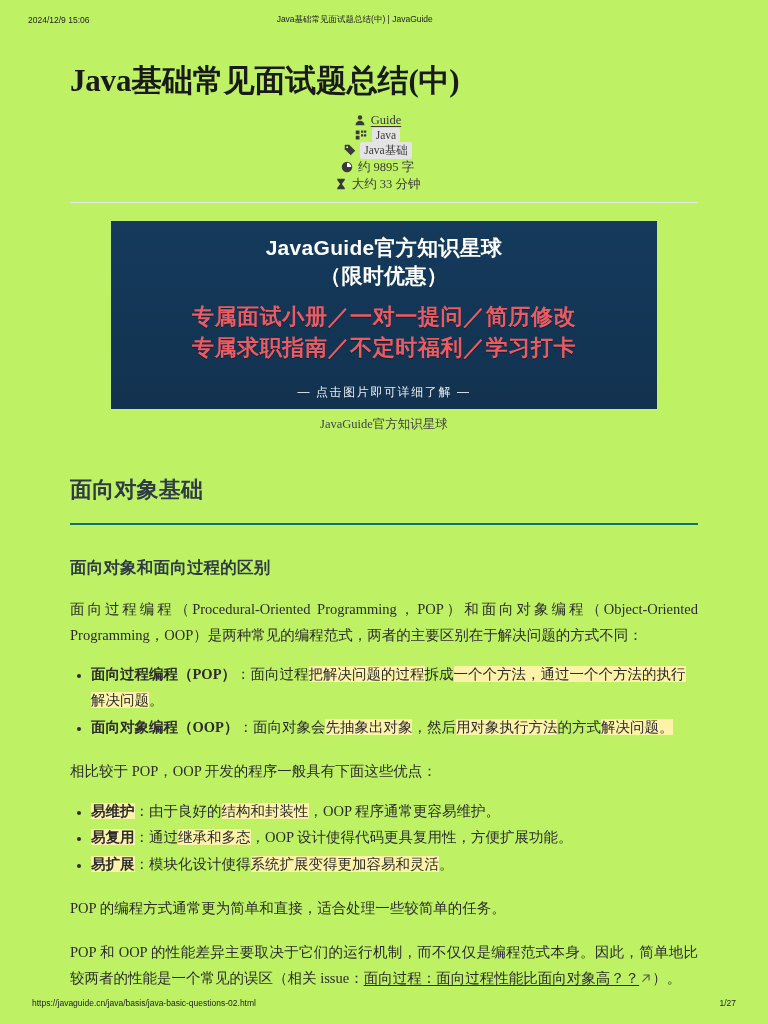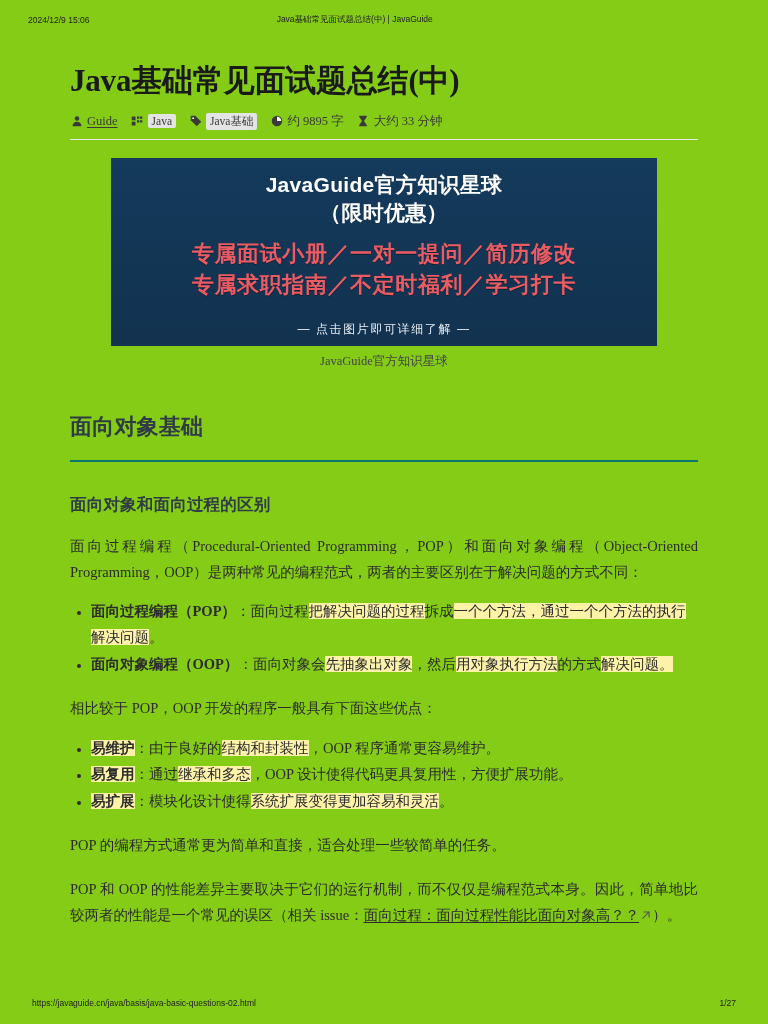--- a/index.html
+++ b/index.html
@@ -6,21 +6,21 @@
   html, body {
     margin: 0; padding: 0;
     width: 768px; height: 1024px;
     background: #ffffff;
     font-family: "Liberation Serif", "DejaVu Serif", serif;
     -webkit-font-smoothing: antialiased;
   }
   .page {
     position: relative;
     width: 768px; height: 1024px;
-    background: #84cc16;
+    background: #bef264;
     overflow: hidden;
   }
 
   
   .print-header {
     position: absolute; top: 14px; left: 0; right: 0;
     display: flex; align-items: center;
     font-family: "Liberation Sans", "DejaVu Sans", sans-serif;
     font-size: 8.5px; color: #222;
     padding: 0 28px;
@@ -57,20 +57,21 @@
   .meta {
     display: flex; align-items: center;
     flex-wrap: nowrap;
     gap: 0;
     font-family: "Liberation Serif", "DejaVu Serif", serif;
     font-size: 12.5px;
     color: #3a3a3a;
     padding-bottom: 9px;
     border-bottom: 1px solid #e6e6e6;
     margin-bottom: 18px;
+    flex-direction: column;
   }
   .meta-item { display: inline-flex; align-items: center; margin-right: 13px; white-space: nowrap; }
   .meta-item .mi-ico { display: inline-flex; align-items: center; justify-content: center;
                        width: 13px; height: 13px; margin-right: 4px; flex: 0 0 13px; }
   .meta-item .mi-ico svg { display: block; }
   .meta-link { color: #3a3a3a; text-decoration: underline; text-underline-offset: 2px; }
   .meta-badge {
     background: #e4e4e4; color: #3a3a3a;
     padding: 1px 4px; border-radius: 2px;
     font-size: 11.5px;

